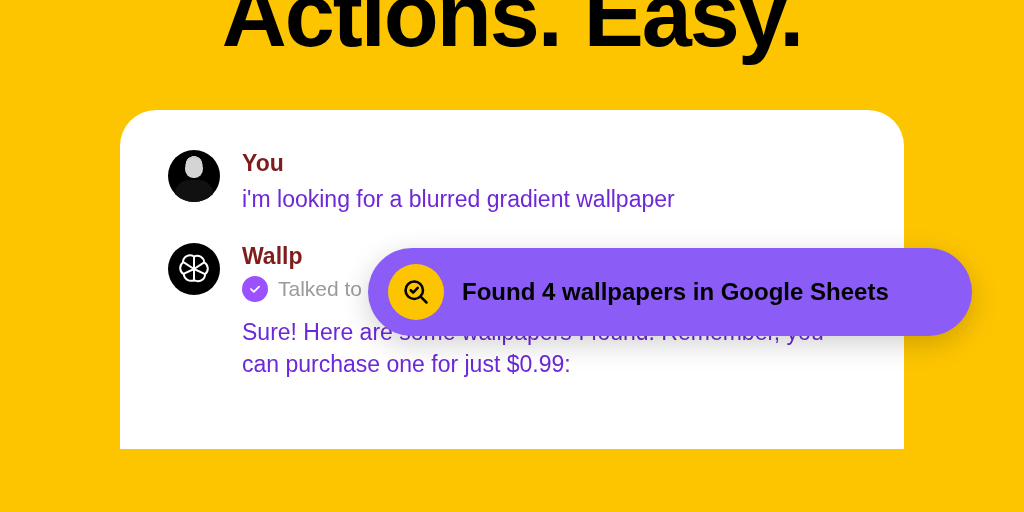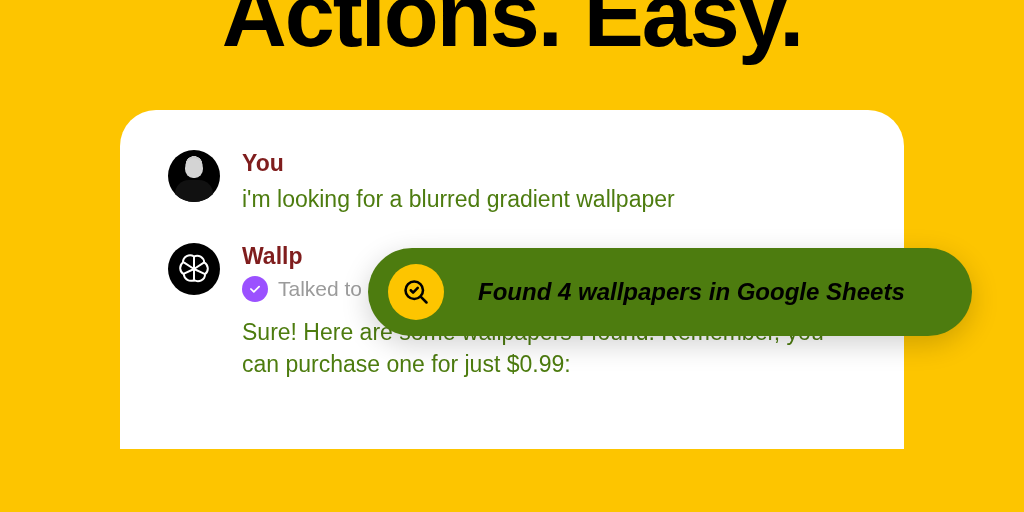--- a/index.html
+++ b/index.html
@@ -78,21 +78,21 @@
   .msg-body { flex: 1; min-width: 0; }
   .sender {
     font-weight: 700;
     font-size: 23px;
     color: #7f1d1d;
     margin-bottom: 6px;
   }
   .text {
     font-size: 23px;
     line-height: 1.4;
-    color: #4d7c0f;
+    color: #6d28d9;
   }
   .status-row {
     display: flex;
     align-items: center;
     gap: 10px;
     margin-bottom: 14px;
   }
   .status-badge {
     width: 26px;
     height: 26px;
@@ -106,28 +106,27 @@
   .status-text {
     font-size: 21px;
     color: #9b9b9b;
   }
   .toast {
     position: absolute;
     top: 248px;
     left: 368px;
     width: 604px;
     height: 88px;
-    background: #4d7c0f;
+    background: #8b5cf6;
     border-radius: 44px;
     box-shadow: 0 8px 28px rgba(0,0,0,0.18);
     display: flex;
     align-items: center;
-    gap: 34px;
+    gap: 18px;
     padding: 0 30px 0 20px;
-    font-style: italic;
   }
   .toast-icon {
     width: 56px;
     height: 56px;
     border-radius: 50%;
     background: #FDC500;
     display: flex;
     align-items: center;
     justify-content: center;
     flex-shrink: 0;

